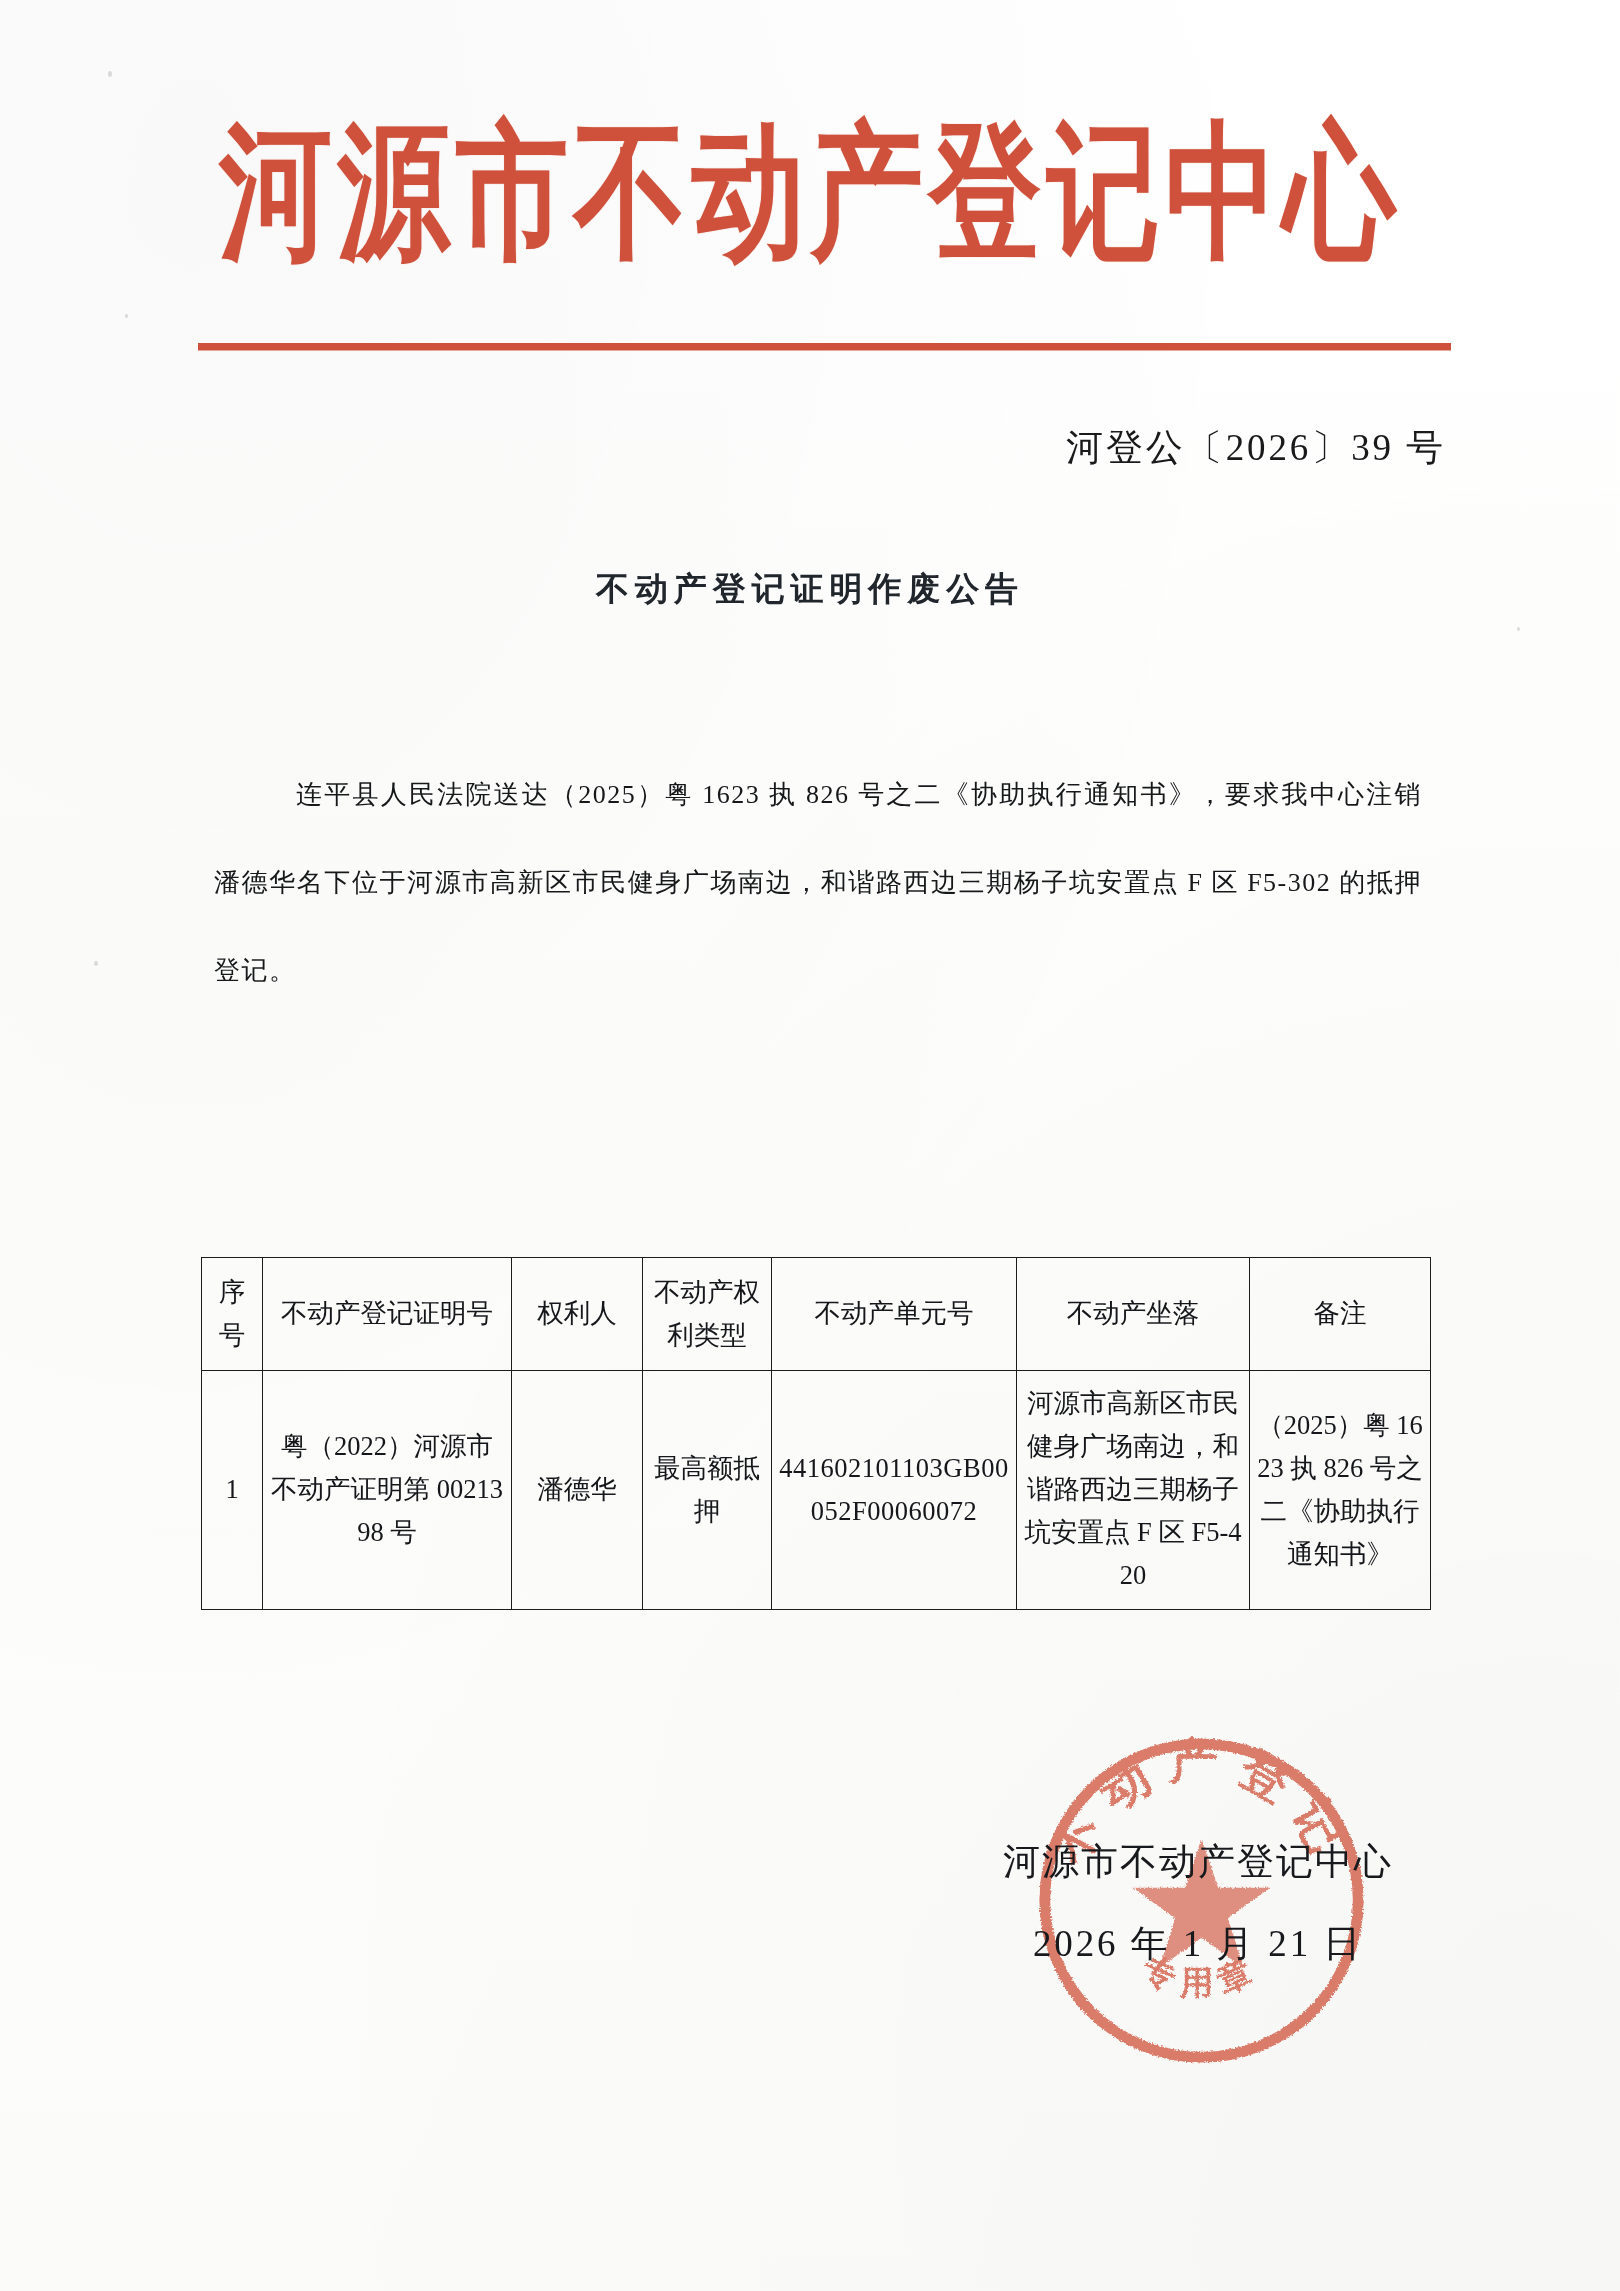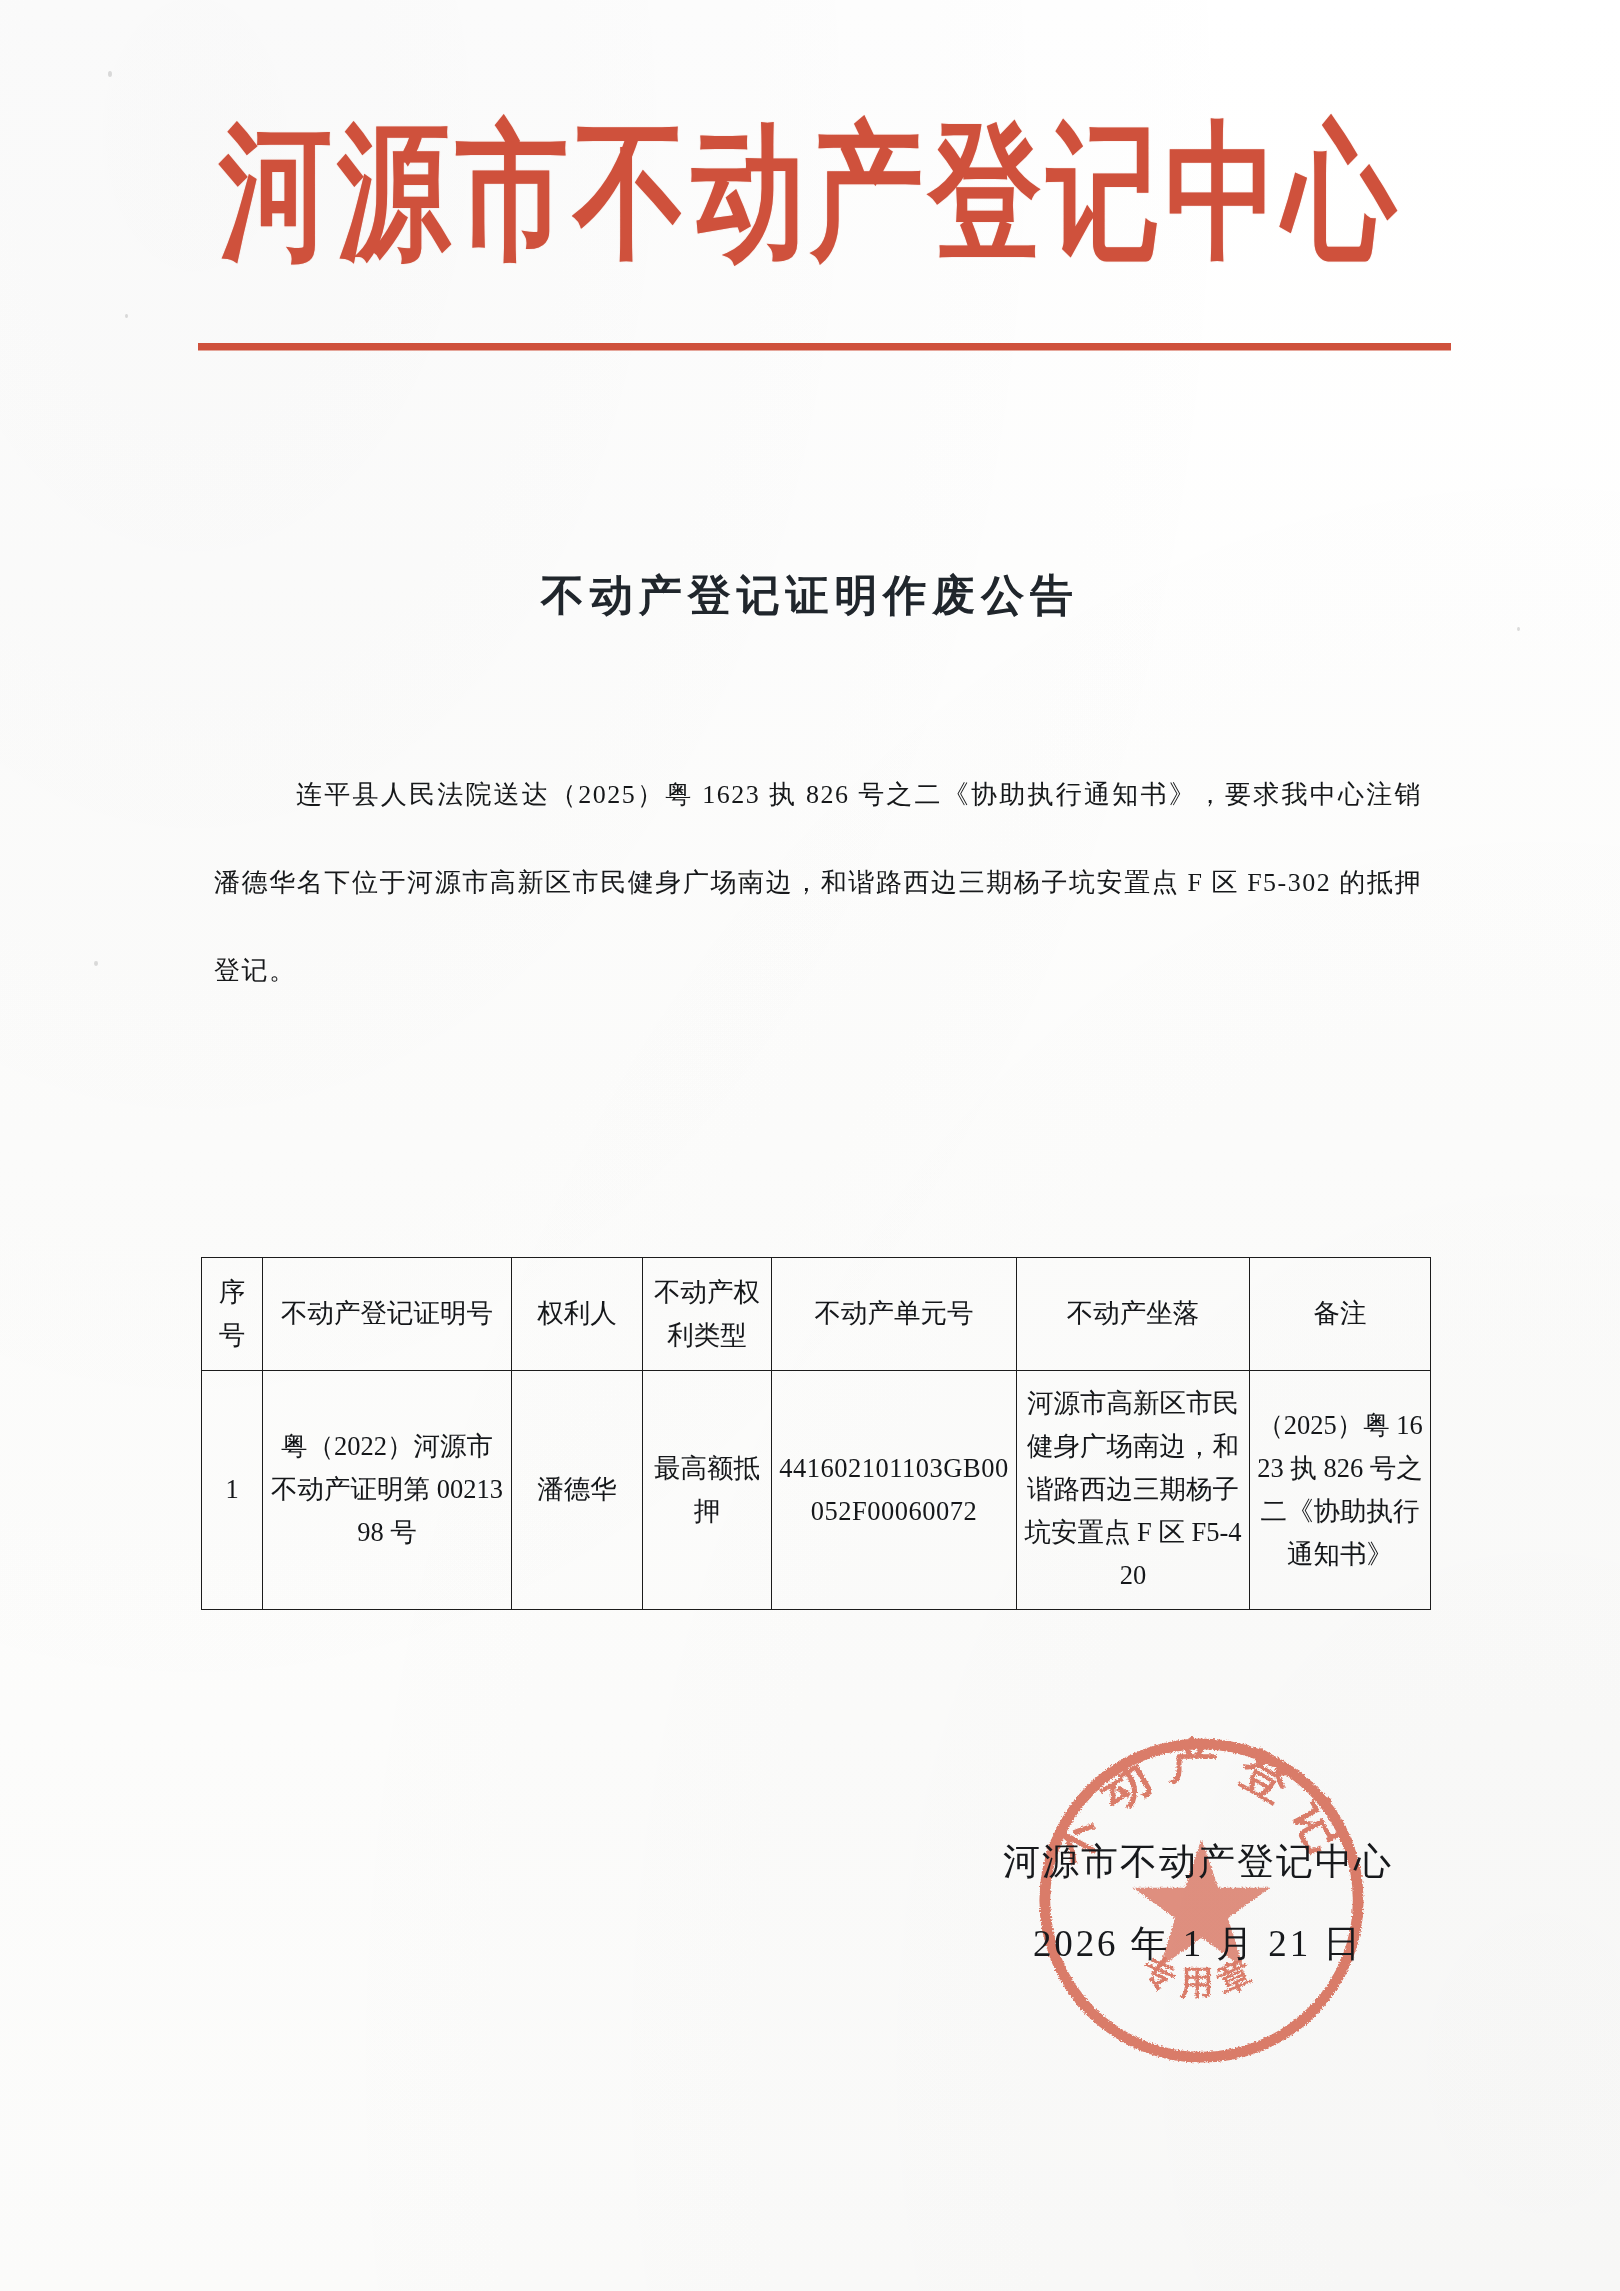--- a/index.html
+++ b/index.html
@@ -75,21 +75,21 @@
 
   
   .doc-title {
     position: absolute;
     left: 0;
     top: 567px;
     width: 1620px;
     text-align: center;
     font-family: "DejaVu Serif", "Liberation Serif", serif;
     font-weight: 700;
-    font-size: 43px;
+    font-size: 33px;
     letter-spacing: 5.9px;
     color: #20262c;
   }
 
   
   .body-block {
     position: absolute;
     left: 214px;
     top: 751px;
     width: 1208px;
@@ -183,20 +183,21 @@
 <body>
 
 <div class="page">
   <div class="paper-texture"></div>
 
   <div class="masthead">
     <div class="masthead-title">河源市不动产登记中心</div>
   </div>
   <div class="header-rule"></div>
 
+  <div class="doc-number">河登公〔2026〕39 号</div>
 
   <div class="doc-title">不动产登记证明作废公告</div>
 
   <div class="body-block">
     <p class="body-para">连平县人民法院送达（2025）粤 1623 执 826 号之二《协助执行通知书》，要求我中心注销潘德华名下位于河源市高新区市民健身广场南边，和谐路西边三期杨子坑安置点 F 区 F5-302 的抵押登记。</p>
   </div>
 
   <div class="table-wrap">
     <table class="announce-table">
       <colgroup>

